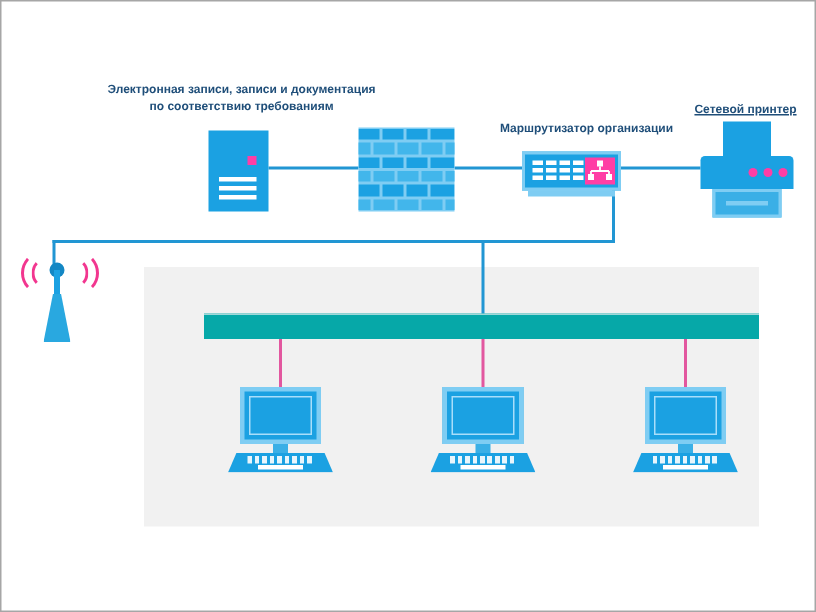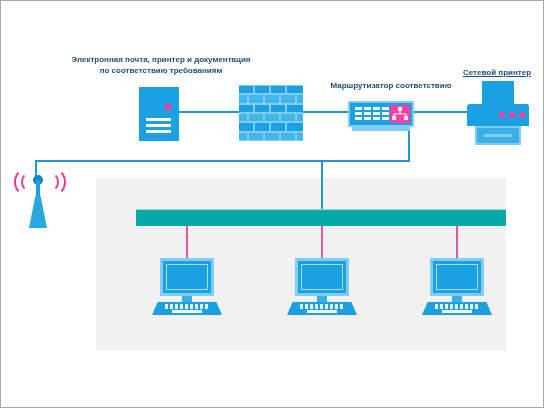--- a/index.html
+++ b/index.html
@@ -295,21 +295,21 @@
     <div class="wire wire-v" style="left:34px; top:159px; height:20px;"></div>
 
     <div class="wire wire-v" style="left:320px; top:159px; height:50px;"></div>
 
     <div id="backbone"></div>
 
     <div class="cable-magenta" style="left:185px; top:225px; height:32px;"></div>
     <div class="cable-magenta" style="left:320px; top:225px; height:32px;"></div>
     <div class="cable-magenta" style="left:455px; top:225px; height:32px;"></div>
 
-    <div id="label-email" class="label">Электронная почта, принтер и документация
+    <div id="label-email" class="label">Электронная записи, записи и документация
 по соответствию требованиям</div>
     <div id="server-node">
       <div class="indicator"></div>
       <div class="line l1"></div>
       <div class="line l2"></div>
       <div class="line l3"></div>
     </div>
 
     <div id="firewall">
       <div class="brick-row">
@@ -346,21 +346,21 @@
       </div>
       <div class="brick-row">
         <div class="brick alt" style="left:-6px;width:14px;"></div>
         <div class="brick alt" style="left:10px;width:14px;"></div>
         <div class="brick alt" style="left:26px;width:14px;"></div>
         <div class="brick alt" style="left:42px;width:14px;"></div>
         <div class="brick alt" style="left:58px;width:10px;"></div>
       </div>
     </div>
 
-    <div id="label-router" class="label">Маршрутизатор соответствию</div>
+    <div id="label-router" class="label">Маршрутизатор организации</div>
     <div id="router">
       <div class="port-group" style="left:5px; top:4px;">
         <div class="port"></div>
           <div class="port"></div>
           <div class="port"></div>
       </div>
       <div class="port-group" style="left:14px; top:4px;">
         <div class="port"></div>
           <div class="port"></div>
           <div class="port"></div>

